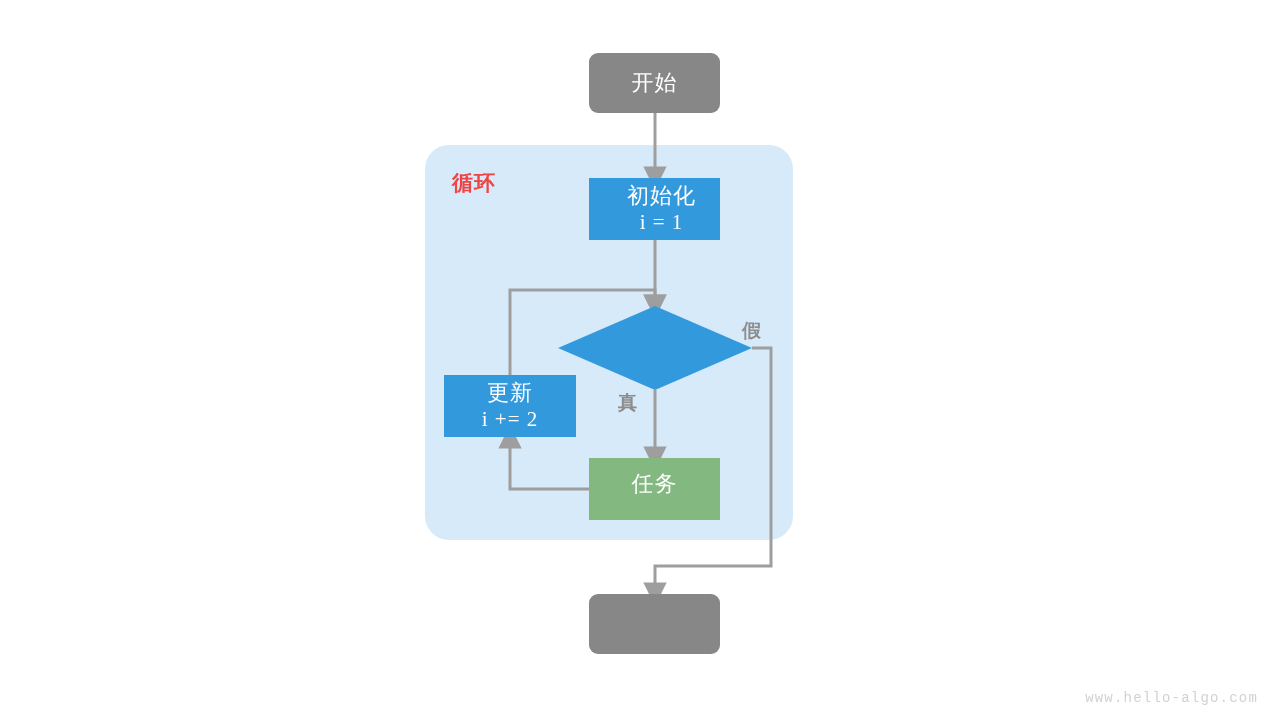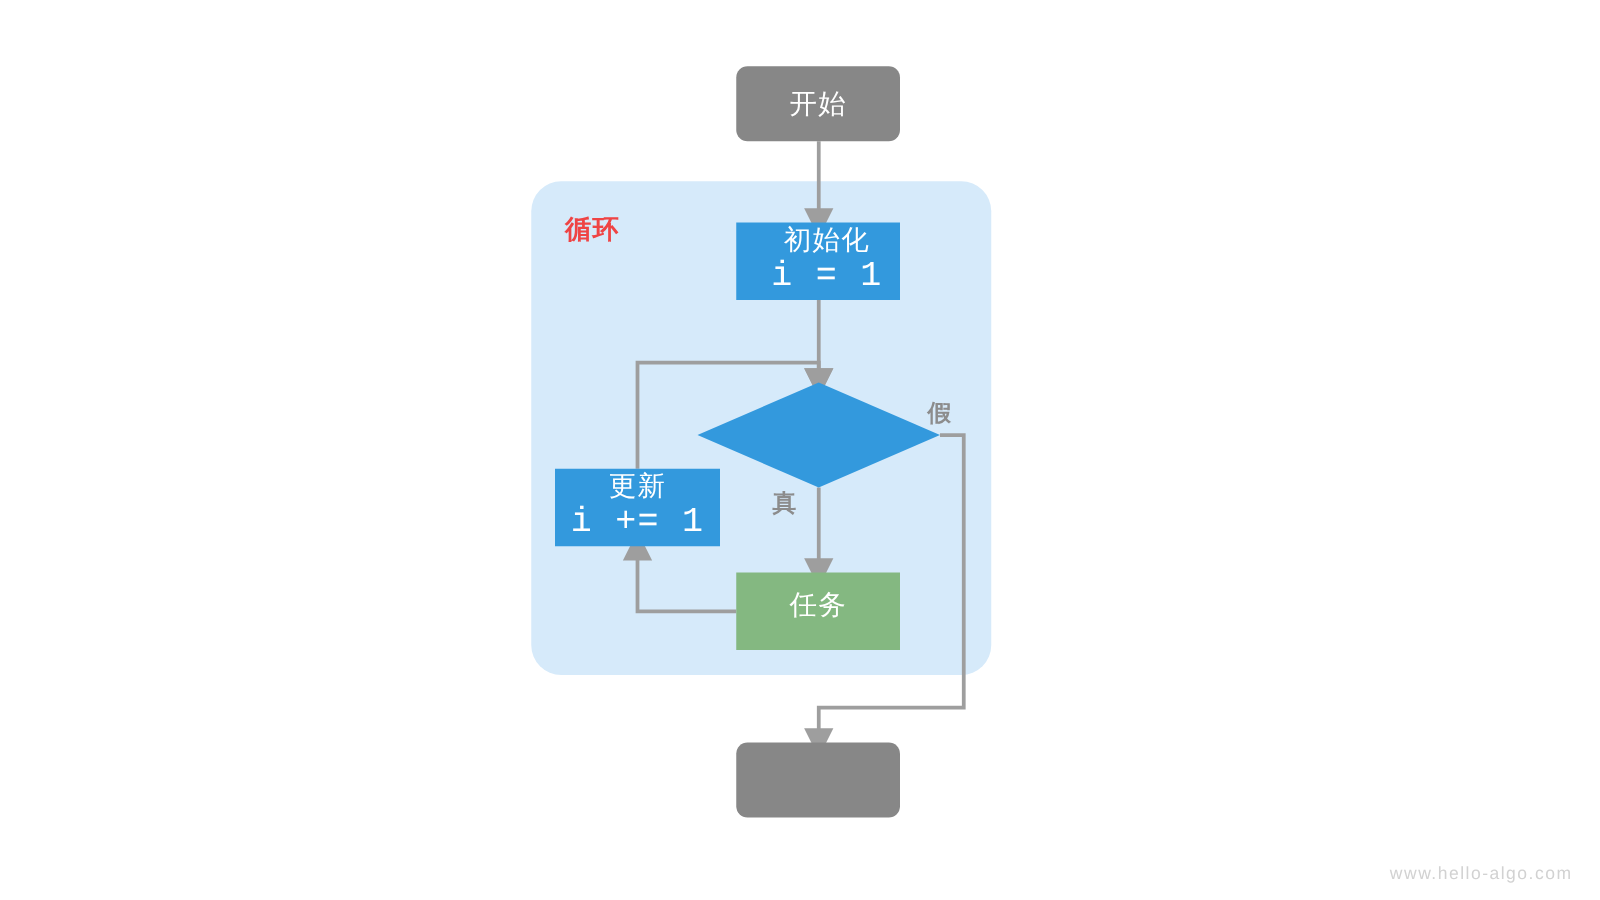--- a/index.html
+++ b/index.html
@@ -36,22 +36,22 @@
     text-align: center;
     pointer-events: none;
     line-height: 1.22;
   }
   .lbl-cn {
     font-family: "Liberation Sans", "DejaVu Sans", sans-serif;
     font-size: 22px;
     letter-spacing: 1px;
   }
   .lbl-mono {
-    font-family: Liberation Mono, monospace;
-    font-size: 28px;
+    font-family: Liberation Serif, serif;
+    font-size: 21px;
     letter-spacing: 1px;
   }
   .edge-label {
     position: absolute;
     color: #8C8C8C;
     font-family: "Liberation Sans", "DejaVu Sans", sans-serif;
     font-size: 19px;
     font-weight: bold;
   }
   .group-title {
@@ -60,21 +60,21 @@
     font-family: "Liberation Sans", "DejaVu Sans", sans-serif;
     font-size: 21px;
     font-weight: bold;
     letter-spacing: 1px;
   }
   .watermark {
     position: absolute;
     right: 22px;
     bottom: 14px;
     color: #D2D2D2;
-    font-family: Liberation Sans, sans-serif;
+    font-family: Liberation Mono, monospace;
     font-size: 14px;
     letter-spacing: 1.2px;
   }
 </style>
 </head>
 <body>
 
 <div id="stage">
 
   <svg id="flow-svg" viewBox="0 0 1280 720">
@@ -121,21 +121,21 @@
   </div>
 
   <div class="node-label" style="left:589px; top:178px; width:145px; height:62px;">
     <div class="lbl-cn">初始化</div>
     <div class="lbl-mono">i = 1</div>
   </div>
 
 
   <div class="node-label" style="left:444px; top:375px; width:132px; height:62px;">
     <div class="lbl-cn">更新</div>
-    <div class="lbl-mono">i += 1</div>
+    <div class="lbl-mono">i += 2</div>
   </div>
 
   <div class="node-label" style="left:589px; top:453px; width:131px; height:62px;">
     <div class="lbl-cn">任务</div>
   </div>
 
 
   <div class="edge-label" style="left:618px; top:390px;">真</div>
 
   <div class="edge-label" style="left:742px; top:318px;">假</div>

